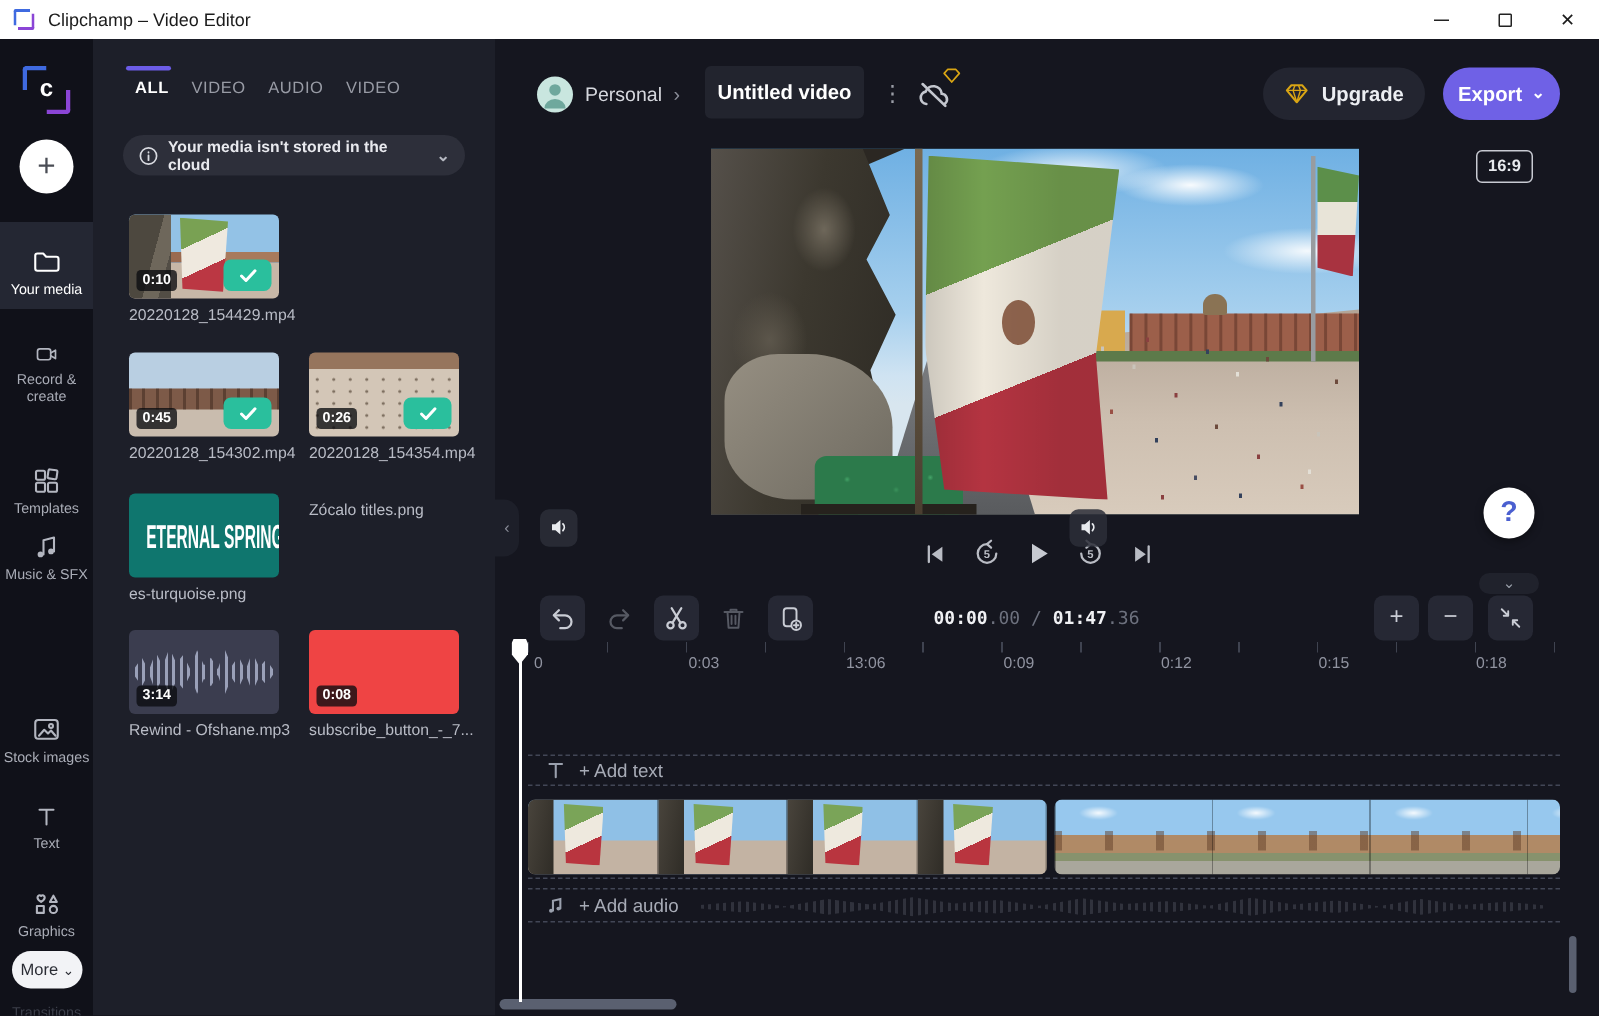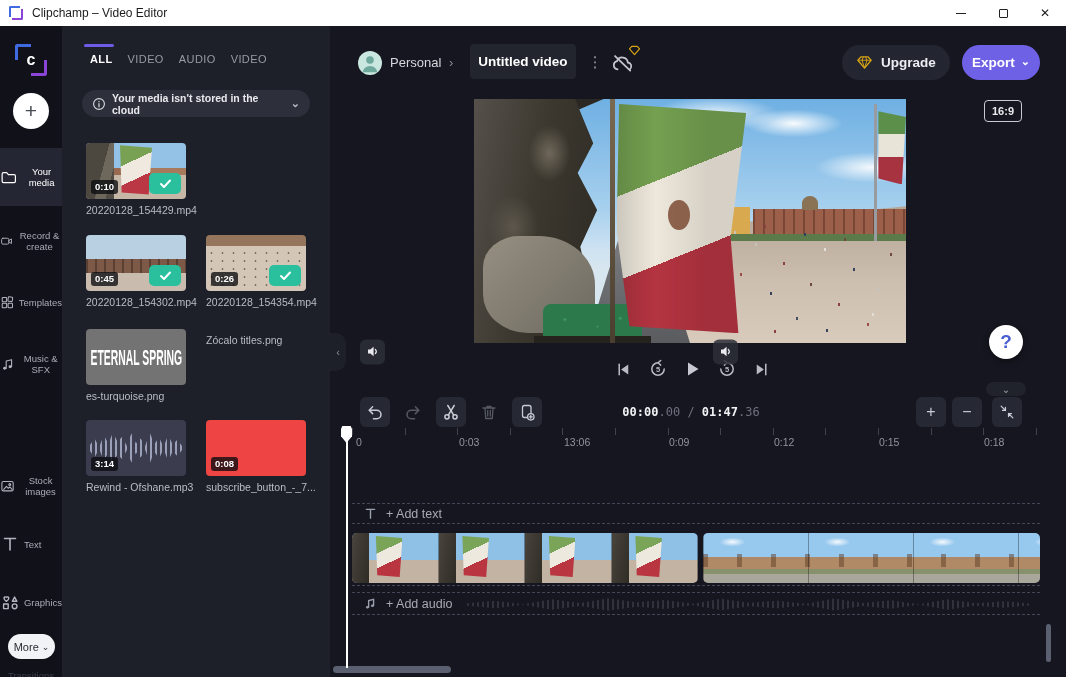--- a/index.html
+++ b/index.html
@@ -17,21 +17,21 @@
 .winbtn .bar{width:10px;height:1px;background:#222}
 .winbtn .box{width:9px;height:9px;border:1.2px solid #222;border-radius:1px}
 
 
 #sidebar{position:absolute;left:0;top:26px;width:62px;height:651px;background:#101119;z-index:10}
 #sb-logo{position:absolute;left:13px;top:14px;width:36px;height:40px}
 #sb-logo::before{content:'';position:absolute;left:2px;top:4px;width:13px;height:13px;border-left:3px solid #3f6ae0;border-top:3px solid #3f6ae0;border-radius:3px 0 0 0}
 #sb-logo::after{content:'';position:absolute;right:2px;bottom:4px;width:13px;height:13px;border-right:3px solid #8b45d6;border-bottom:3px solid #8b45d6;border-radius:0 0 3px 0}
 #sb-logo .c{position:absolute;left:0;top:0;width:100%;height:100%;display:flex;align-items:center;justify-content:center;color:#fff;font-weight:bold;font-size:16px}
 #plus-btn{position:absolute;left:13px;top:67px;width:36px;height:36px;border-radius:50%;background:#fff;display:flex;align-items:center;justify-content:center;font-size:21px;font-weight:300;color:#4a4d55}
-.side-item{position:absolute;left:0;width:62px;display:flex;align-items:center;gap:4px;padding-top:0;color:#a9acb6;font-size:9.5px;text-align:center;line-height:11px;cursor:default}
+.side-item{position:absolute;left:0;width:62px;display:flex;flex-direction:column;align-items:center;gap:4px;padding-top:16px;color:#a9acb6;font-size:9.5px;text-align:center;line-height:11px;cursor:default}
 .side-item svg{stroke:#b3b6c0;fill:none;stroke-width:1.4;stroke-linecap:round;stroke-linejoin:round}
 .side-item.active{background:#242733;color:#fff}
 .side-item.active svg{stroke:#fff}
 #more-btn{position:absolute;left:8px;top:608px;width:47px;height:25px;border-radius:13px;background:#f2f3f6;color:#2b2d35;font-size:11px;display:flex;align-items:center;justify-content:center;gap:3px}
 #partial-item{position:absolute;left:0;top:644px;width:62px;text-align:center;font-size:9.5px;color:#3c3f4a}
 
 
 #mediapanel{position:absolute;left:62px;top:26px;width:268px;height:651px;background:#1d1f29}
 #tab-indicator{position:absolute;left:22px;top:18px;width:30px;height:3px;border-radius:2px;background:#6c5ce7}
 #tabs{position:absolute;left:27px;top:27px;display:flex;gap:13px}
@@ -53,21 +53,21 @@
 .t1 .bstrip{position:absolute;left:28%;top:44%;width:72%;height:14%;background:linear-gradient(90deg,#9a6a50 0 30%,#d6b36a 30% 45%,#a87a5c 45% 100%)}
 .t1 .flag{position:absolute;left:33%;top:4%;width:33%;height:88%;background:linear-gradient(155deg,#79a153 0 34%,#efe9df 34% 64%,#bb3743 64% 100%);clip-path:polygon(3% 0,100% 5%,90% 100%,8% 96%)}
 .t2{background:linear-gradient(to bottom,#8fc0e8 0 62%,#cfc0b1 62% 100%)}
 .t2 .bstrip{position:absolute;left:0;top:50%;width:100%;height:14%;background:linear-gradient(90deg,#8a5c48 0 35%,#c59a55 35% 50%,#92604c 50% 100%)}
 .t2 .pole{position:absolute;left:52%;top:6%;width:2px;height:52%;background:#4e4238}
 .t2 .sflag{position:absolute;left:54%;top:8%;width:12%;height:22%;background:linear-gradient(to bottom,#5f8f4c 0 33%,#eeeae0 33% 66%,#b03040 66% 100%)}
 .t3{background:linear-gradient(to bottom,#b9cfe2 0 42%,#c9bcae 66% 100%)}
 .t3 .facade{position:absolute;left:0;top:42%;width:100%;height:26%;background:repeating-linear-gradient(90deg,rgba(30,15,10,.35) 0 2px,rgba(0,0,0,0) 2px 9px),#7d5a48}
 .t4{background:linear-gradient(to bottom,#96755d 0 20%,#d3c6b7 20% 100%)}
 .t4 .dots{position:absolute;left:0;top:25%;width:100%;height:75%;background-image:radial-gradient(circle,rgba(90,75,60,.7) .8px,rgba(0,0,0,0) 1.2px);background-size:11px 8px}
-.t5{background:#737373;display:flex;align-items:center;justify-content:center}
+.t5{background:#0f766e;display:flex;align-items:center;}
 .t5 .ovl{color:#fff;font-weight:800;font-size:13px;transform:scale(.8,1.7);white-space:nowrap}
 .t6{background:#000;display:flex;align-items:center}
 .t6 .ovl{color:#fff;font-weight:800;font-size:17px;transform:scale(.85,1.45);transform-origin:left center;padding-left:8px;white-space:nowrap}
 .t7{background:#3b3d4f}
 .wavepoly{clip-path:polygon(0% 42%,5% 25%,10% 48%,15% 15%,20% 40%,25% 8%,30% 35%,35% 20%,40% 45%,45% 12%,50% 38%,55% 25%,60% 45%,65% 10%,70% 40%,75% 22%,80% 48%,85% 15%,90% 42%,95% 28%,100% 45%,100% 55%,95% 72%,90% 58%,85% 85%,80% 52%,75% 78%,70% 60%,65% 90%,60% 55%,55% 75%,50% 62%,45% 88%,40% 55%,35% 80%,30% 65%,25% 92%,20% 60%,15% 85%,10% 52%,5% 75%,0% 58%)}
 .t7 .wave{position:absolute;left:4%;top:16%;width:92%;height:68%;background:repeating-linear-gradient(90deg,#9aa0b8 0 2px,rgba(0,0,0,0) 2px 5px)}
 .t8{background:#ef4444}
 
 
 #main{position:absolute;left:330px;top:26px;width:736px;height:651px;background:#15161f}
@@ -204,21 +204,21 @@
       </svg>
     <span>Your media</span>
   </div>
   <div class="side-item" style="top:186px;height:58px">
     <svg width="20" height="20" viewBox="0 0 20 20">
         <rect x="2.5" y="5.8" width="11" height="9" rx="2"></rect>
         <path d="M13.5 9.2 L17.5 6.8 v7 L13.5 11.4"></path>
       </svg>
     <span>Record &amp; create</span>
   </div>
-  <div class="side-item" style="top:250px;height:52px">
+  <div class="side-item" style="top:268px;height:52px">
     <svg width="20" height="20" viewBox="0 0 20 20">
         <rect x="3" y="3.8" width="6" height="6" rx="1"></rect>
         <rect x="11" y="3.2" width="6" height="6" rx="1" transform="rotate(8 14 6.2)"></rect>
         <rect x="3" y="11.8" width="6" height="6" rx="1"></rect>
         <rect x="11" y="11.8" width="6" height="6" rx="1"></rect>
       </svg>
     <span>Templates</span>
   </div>
   <div class="side-item" style="top:312px;height:52px">
     <svg width="20" height="20" viewBox="0 0 20 20">

